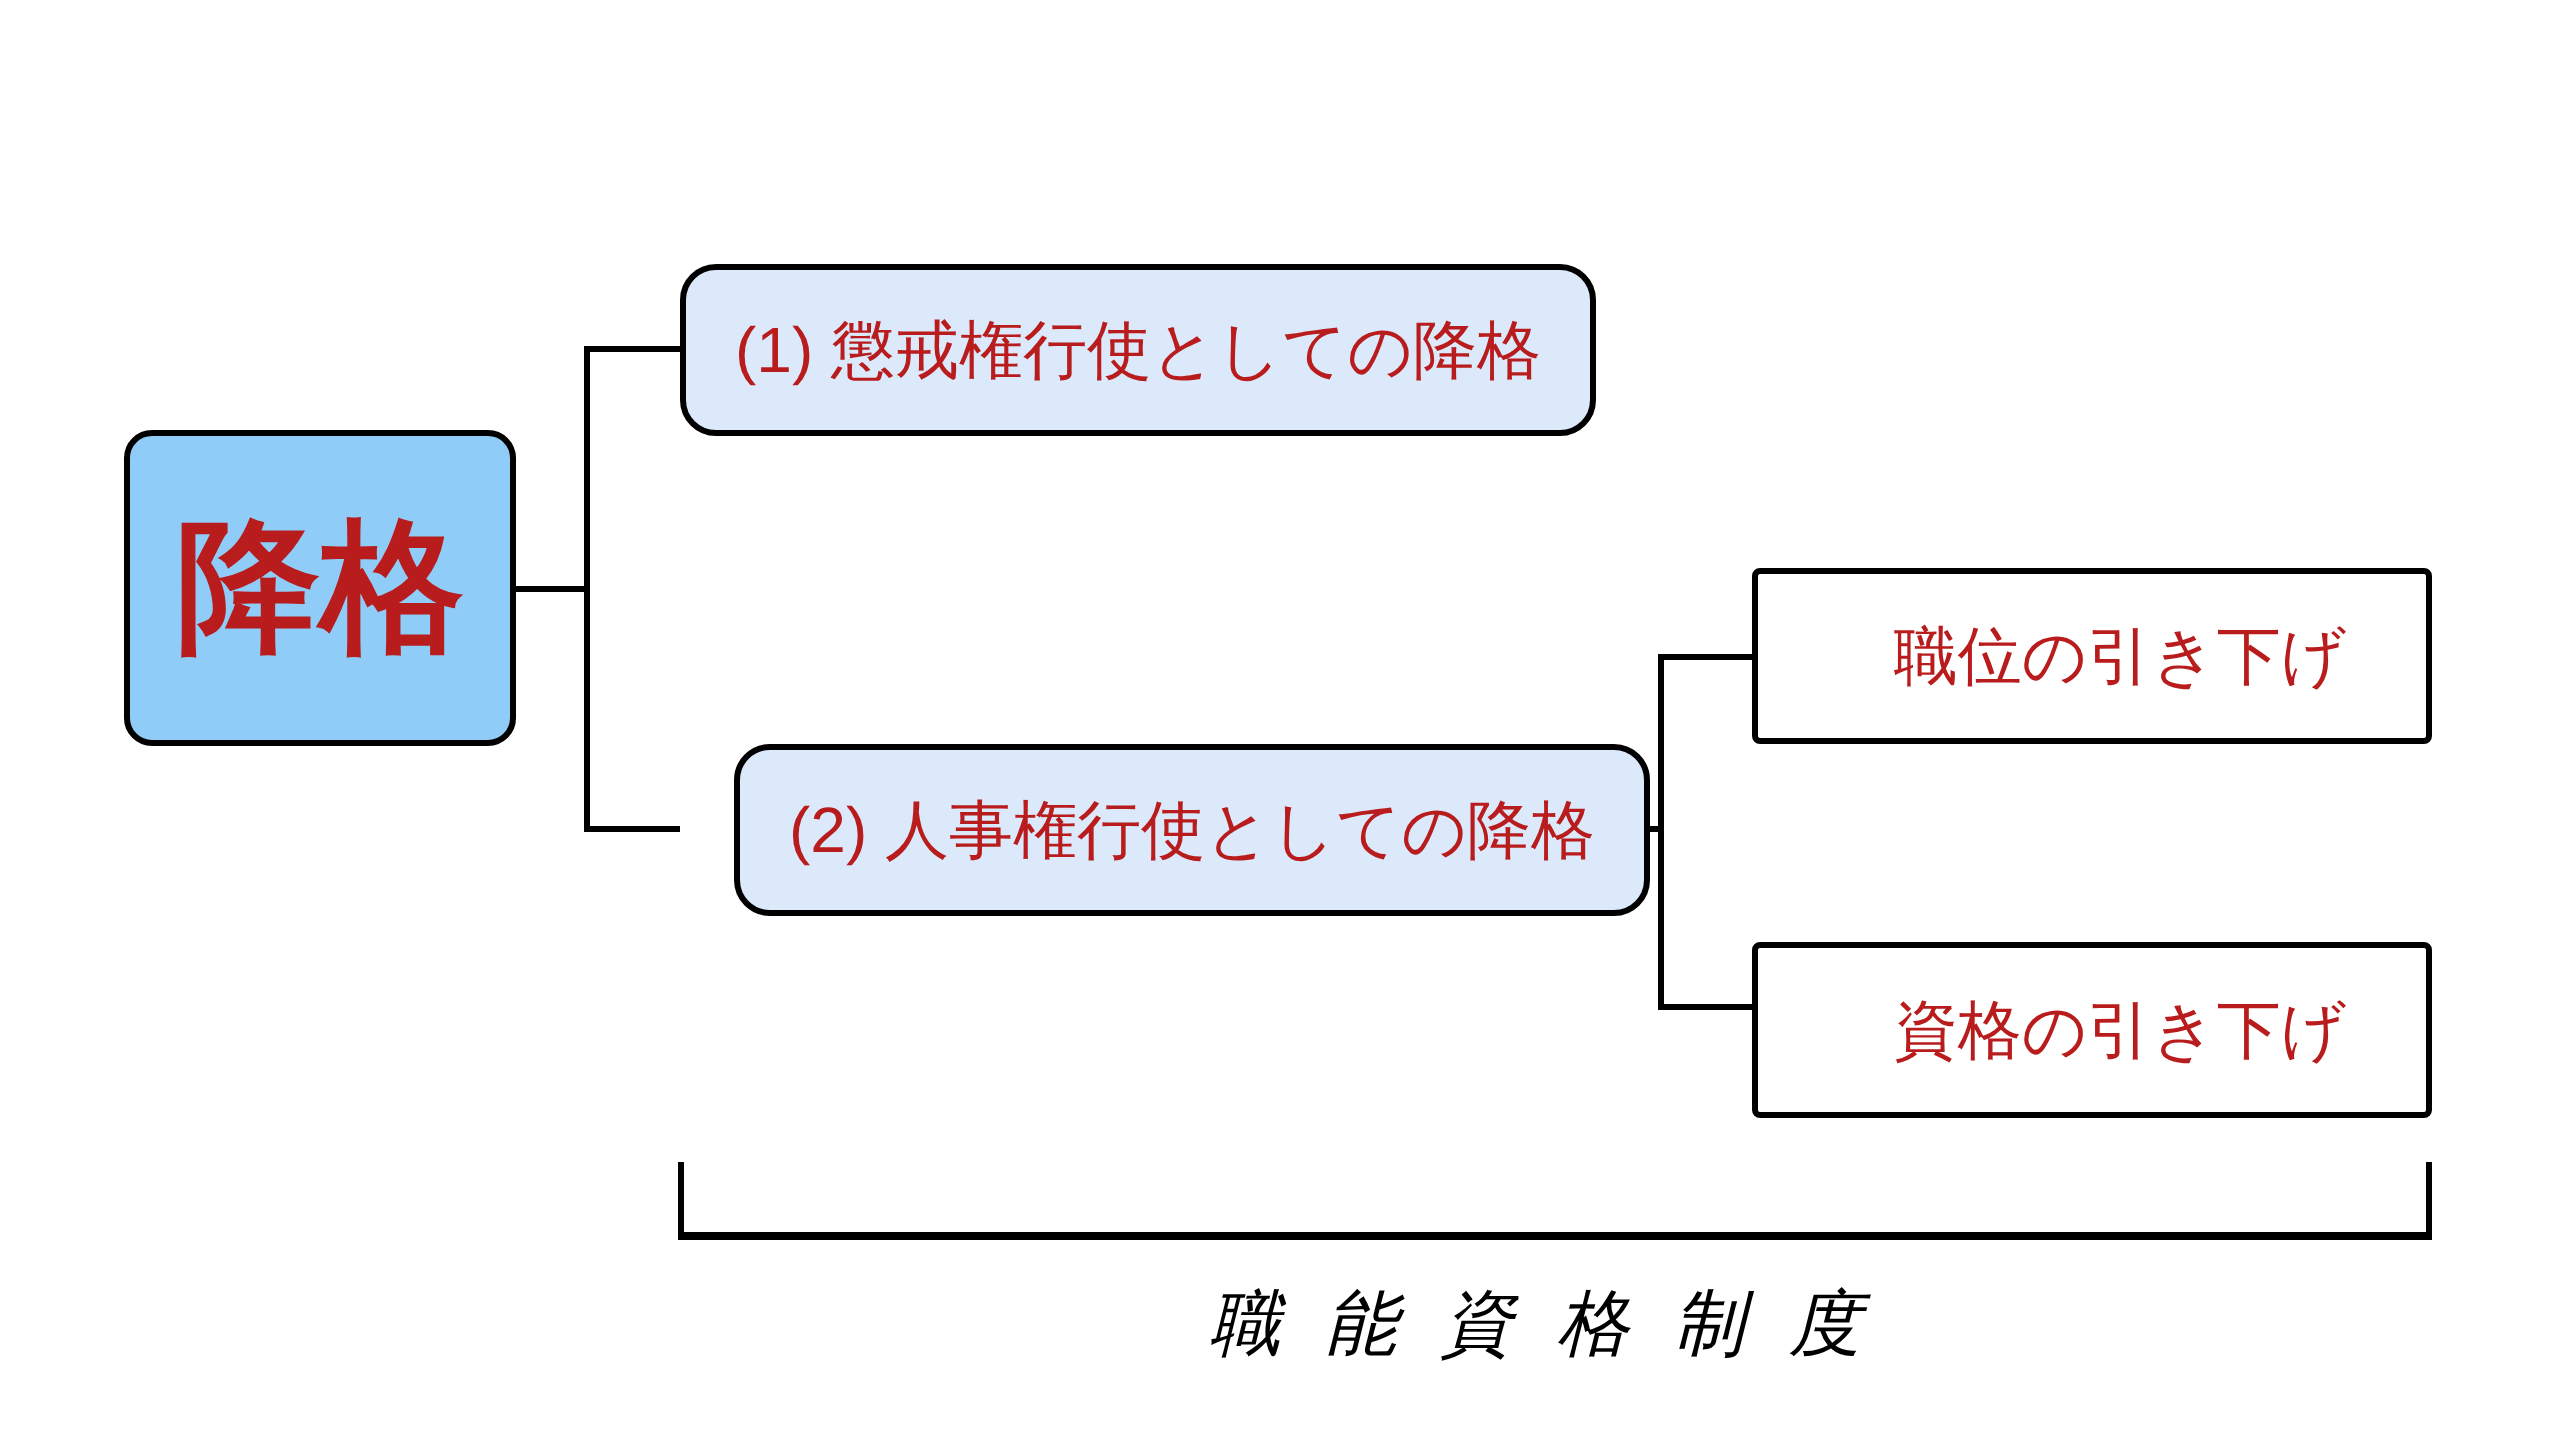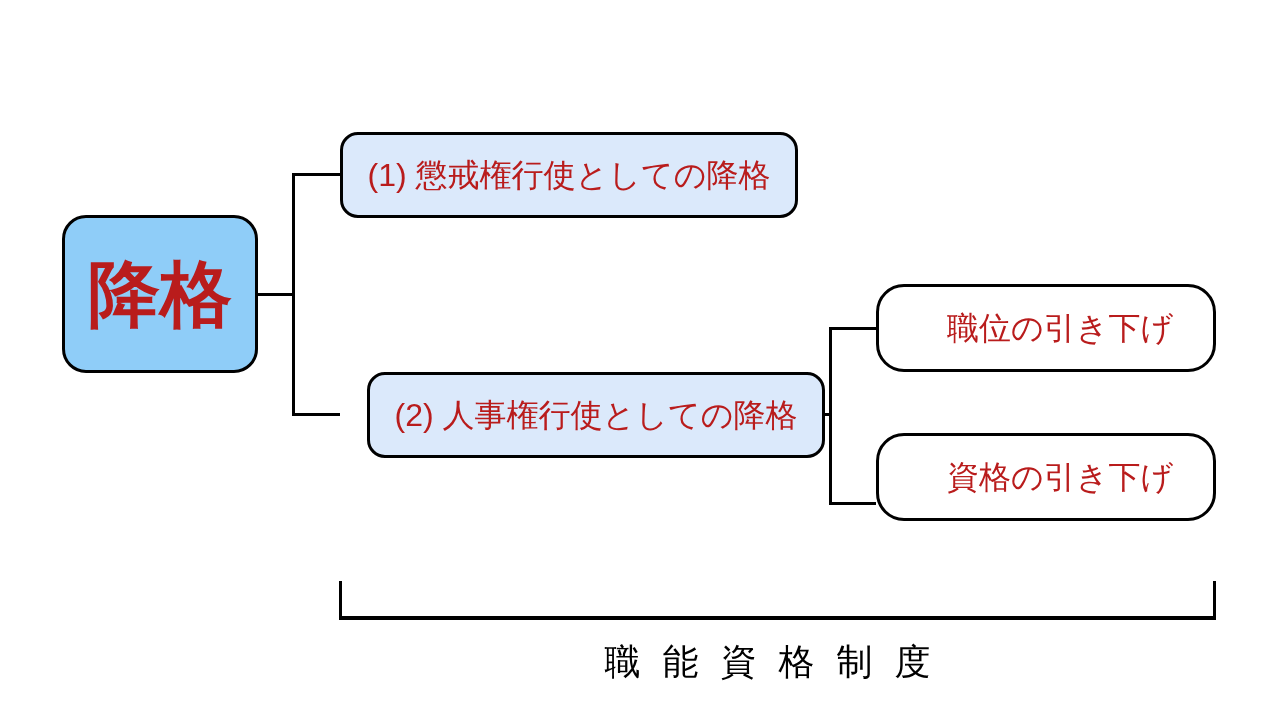--- a/index.html
+++ b/index.html
@@ -29,44 +29,44 @@
     border: 3px solid var(--stroke);
     color: #b91c1c;
     text-align: center;
     line-height: 1.15;
     white-space: nowrap;
   }
   .root-box {
     left: 62px; top: 215px;
     width: 196px; height: 158px;
     background: var(--root-fill);
-    border-radius: 24px;
+    border-radius: 14px;
     border-width: 3.5px;
     font-size: 72px;
     font-weight: bold;
   }
   .branch-box {
     left: 340px;
     width: 458px; height: 86px;
     background: var(--branch-fill);
     border-radius: 18px;
     font-size: 32px;
   }
   .branch-1 { top: 132px; }
   .branch-2 { top: 372px; margin-left: 27px; }
   .leaf-box {
     left: 876px;
     width: 340px; height: 88px;
     background: var(--leaf-fill);
-    border-radius: 28px;
+    border-radius: 4px;
     font-size: 32px;
     padding-left: 28px;
   }
   .leaf-1 { top: 284px; }
-  .leaf-2 { top: 433px; }
+  .leaf-2 { top: 471px; }
   .line {
     position: absolute;
     background: var(--stroke);
   }
   
   .conn-root-h   { left: 258px; top: 293px; width: 36px; height: 3px; }
   .conn-left-v   { left: 292px; top: 173px; width: 3px;  height: 243px; }
   .conn-b1-h     { left: 292px; top: 173px; width: 48px; height: 3px; }
   .conn-b2-h     { left: 292px; top: 413px; width: 48px; height: 3px; }
   
@@ -80,20 +80,21 @@
   .bracket-tick-r{ left: 1213px; top: 581px; width: 3px; height: 39px; }
   .bracket-label {
     position: absolute;
     left: 340px; top: 638px;
     width: 877px;
     text-align: center;
     font-size: 36px;
     letter-spacing: 22px;
     color: #000;
     white-space: nowrap;
+    font-style: italic;
   }
 </style>
 </head>
 <body>
 
 <div class="canvas">
 
   <div class="line conn-root-h"></div>
   <div class="line conn-left-v"></div>
   <div class="line conn-b1-h"></div>

